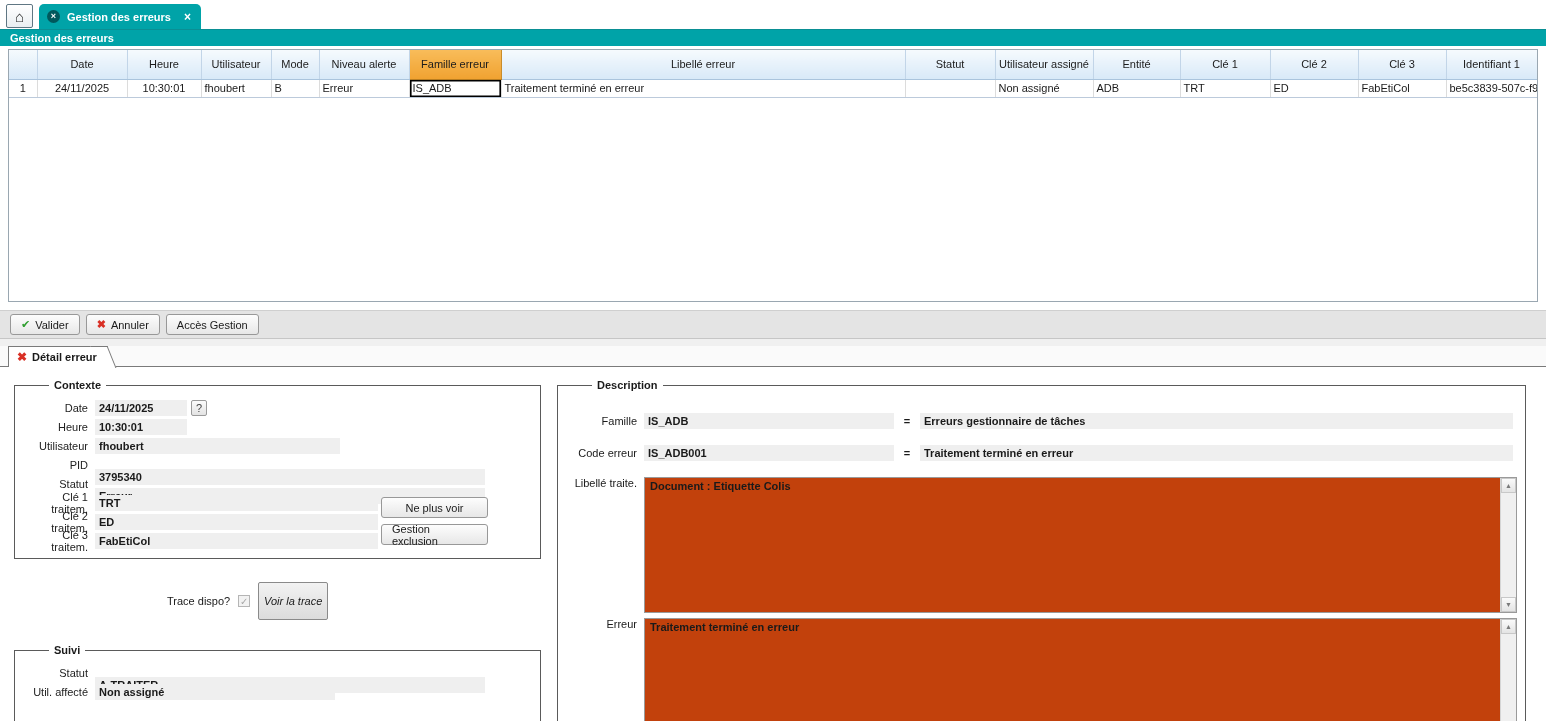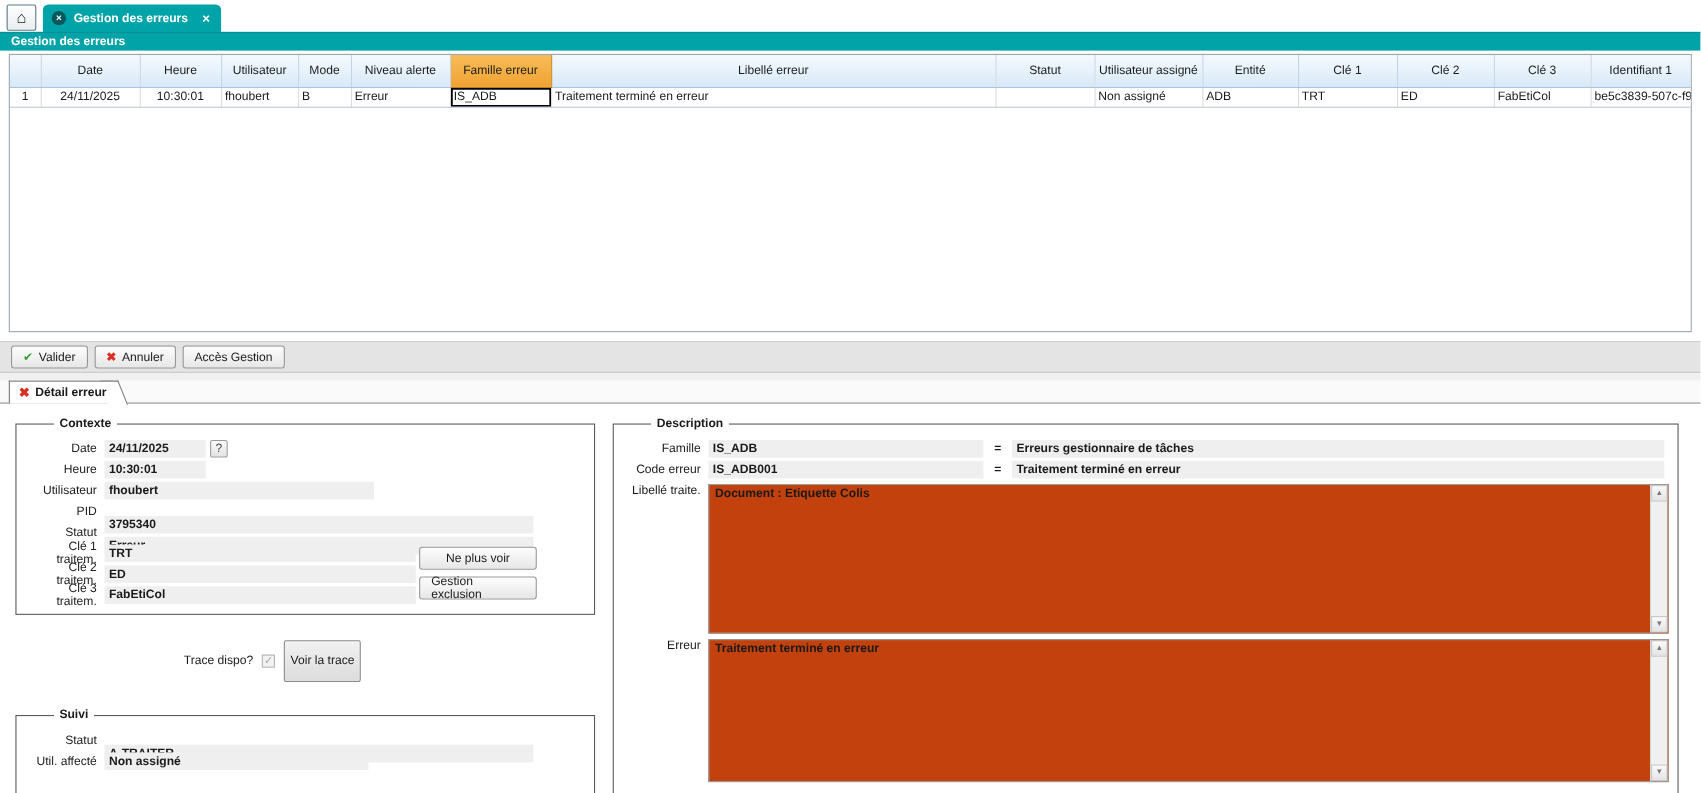--- a/index.html
+++ b/index.html
@@ -66,26 +66,26 @@
   .w92 { width:92px; } .w245 { width:245px; } .w390 { width:390px;margin-top:24px; } .w283 { width:283px; } .w240 { width:240px; }
   .help-btn { width:16px; height:16px; margin-left:4px; border:1px solid #9a9a9a; border-radius:2px;
               background:linear-gradient(#fbfbfb,#e3e3e3); text-align:center; line-height:14px; color:#444; cursor:pointer; }
   .side-btns { position:absolute; right:52px; top:106px; display:flex; flex-direction:column; gap:6px; }
   .side-btns .btn { justify-content:center; width:107px; }
 
   .trace-row { display:flex; align-items:center; margin:22px 0 0 153px; height:40px; }
   .chk { width:12px; height:12px; border:1px solid #b5b5b5; background:#f2f2f2; margin:0 8px 0 8px; text-align:center;
          line-height:11px; font-size:10px; color:#a8a8a8; }
   .btn-tall { height:38px; width:70px; border:1px solid #8a8a8a; border-radius:2px; background:linear-gradient(#f2f2f2,#dcdcdc);
-              display:flex; align-items:center; justify-content:center; text-align:center; cursor:pointer; }
+              display:flex; align-items:center; justify-content:center; text-align:center; cursor:pointer;font-style:italic; }
 
   .fs-suivi { margin-top:23px; height:86px; }
 
   .fs-desc { flex:1; height:343px; }
-  .drow { display:flex; align-items:center; margin:3px 0; }
+  .drow { display:flex; align-items:center; margin:16px 0; }
   .dlabel { width:78px; text-align:right; padding-right:7px; flex:none; }
   .dval-code { width:250px; }
   .deq { width:26px; text-align:center; font-weight:bold; flex:none; }
   .dval-wide { flex:1; margin-right:4px; }
   .drow-ta { display:flex; align-items:flex-start; margin:5px 0; }
   .tarea { flex:1; position:relative; border:1px solid #9a9a9a; background:#c2410c; font-weight:bold;
            padding:2px 20px 2px 5px; overflow:hidden; }
   .ta1 { height:136px; } .ta2 { height:130px; }
   .sb { position:absolute; top:0; right:0; bottom:0; width:16px; background:#f0f0f0; border-left:1px solid #d5d5d5;
         display:flex; flex-direction:column; justify-content:space-between; }

